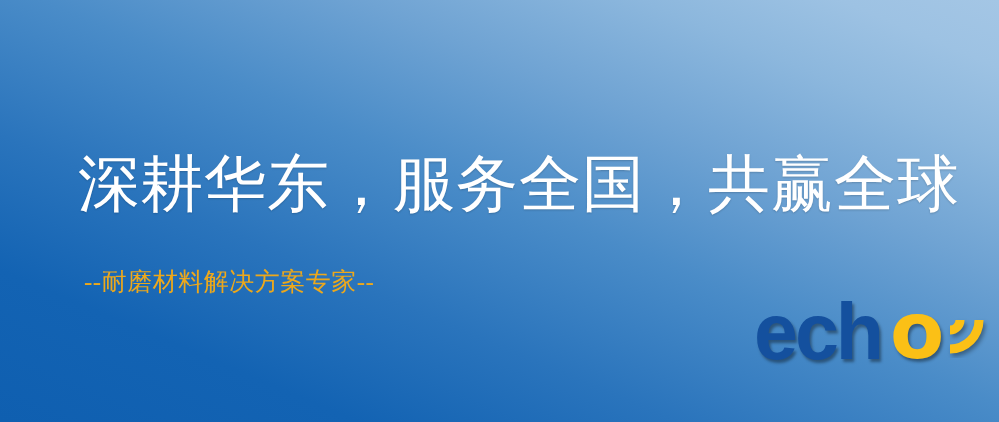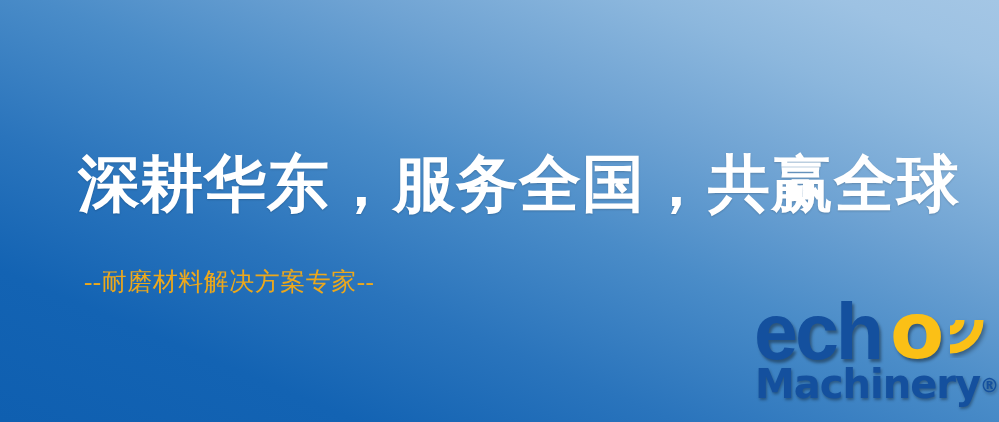--- a/index.html
+++ b/index.html
@@ -27,21 +27,21 @@
     user-select: none;
   }
 
   
   #headline {
     position: absolute;
     left: 78px;
     top: 152px;
     margin: 0;
     font-family: "Liberation Serif", "DejaVu Serif", serif;
-    font-weight: 700;
+    font-weight: 400;
     font-size: 62px;
     line-height: 1.05;
     letter-spacing: 1px;
     color: #ffffff;
     white-space: nowrap;
     text-shadow: 0 1px 2px rgba(0,0,0,0.18);
   }
 
   
   #subtitle {
@@ -139,19 +139,16 @@
       <span class="logo-o">o</span>
 
       <svg id="logo-arcs" viewBox="0 0 72 72">
         <g fill="none" stroke="#fbc016" stroke-width="9" stroke-linecap="butt" filter="drop-shadow(2px 3px 2px rgba(0,0,0,0.35))">
           <path d="M 22 63 A 29 29 0 0 0 51 34"></path>
           <path d="M 22 44 A 10 10 0 0 0 32 34"></path>
         </g>
       </svg>
     </div>
 
-    <div id="logo-machinery">
-      <span>Machinery</span><span id="logo-reg">®</span>
-    </div>
 
   </div>
 
 </div>
 
 </body></html>

